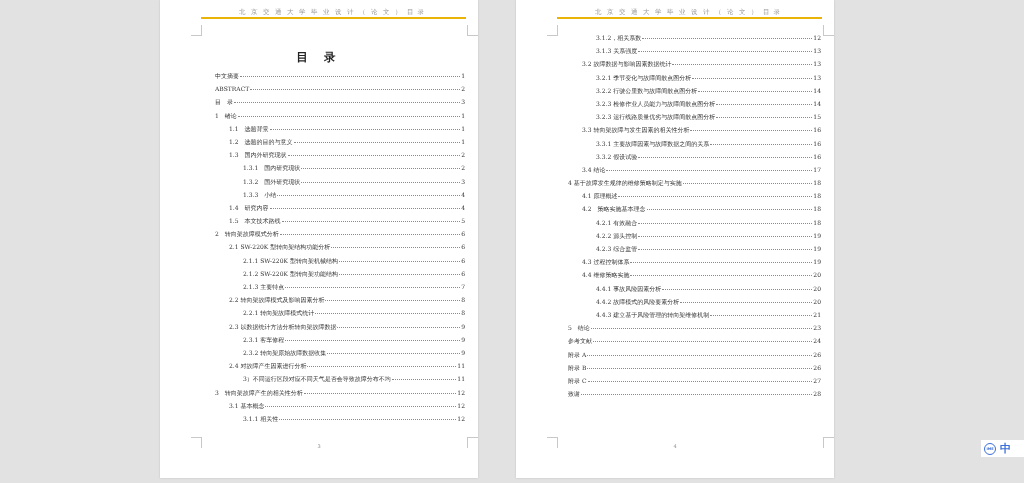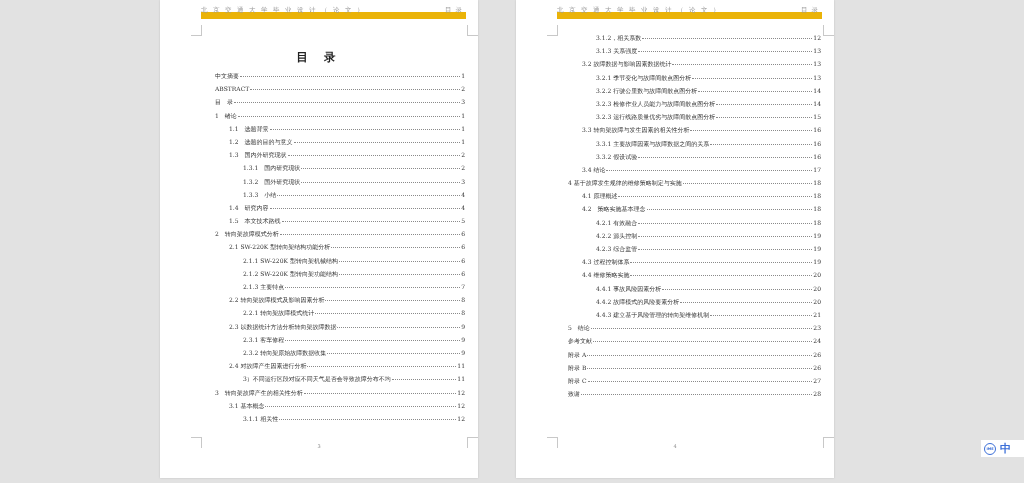--- a/index.html
+++ b/index.html
@@ -13,24 +13,24 @@
       position: absolute; top: 0;
       width: 318px; height: 478px;
       background: #ffffff;
       box-shadow: 0 0 2px rgba(0,0,0,0.15);
     }
     #page-left { left: 160px; }
     #page-right { left: 516px; }
     .header {
       position: absolute; left: 41px; right: 12px; top: 9px;
       height: 10px;
-      display: flex; justify-content: space-between; align-items: center;
+      display: flex; justify-content: center; align-items: center;
       font-size: 6.5px; color: #9a9a9a;
       letter-spacing: 5.5px;
-      border-bottom: 7px solid #eab308;
+      border-bottom: 2px solid #eab308;
       padding-bottom: 1px;
     }
     .header .right-title { letter-spacing: 4px; }
     .corner { position: absolute; width: 11px; height: 11px; }
     .corner.tl { left: 31px; top: 25px; border-right: 1px solid #c8c8c8; border-bottom: 1px solid #c8c8c8; }
     .corner.tr { right: 0px; top: 25px; border-left: 1px solid #c8c8c8; border-bottom: 1px solid #c8c8c8; }
     .corner.bl { left: 31px; top: 437px; border-right: 1px solid #c8c8c8; border-top: 1px solid #c8c8c8; }
     .corner.br { right: 0px; top: 437px; border-left: 1px solid #c8c8c8; border-top: 1px solid #c8c8c8; }
     .toc-title {
       position: absolute; left: 0; right: 0; top: 50px;

